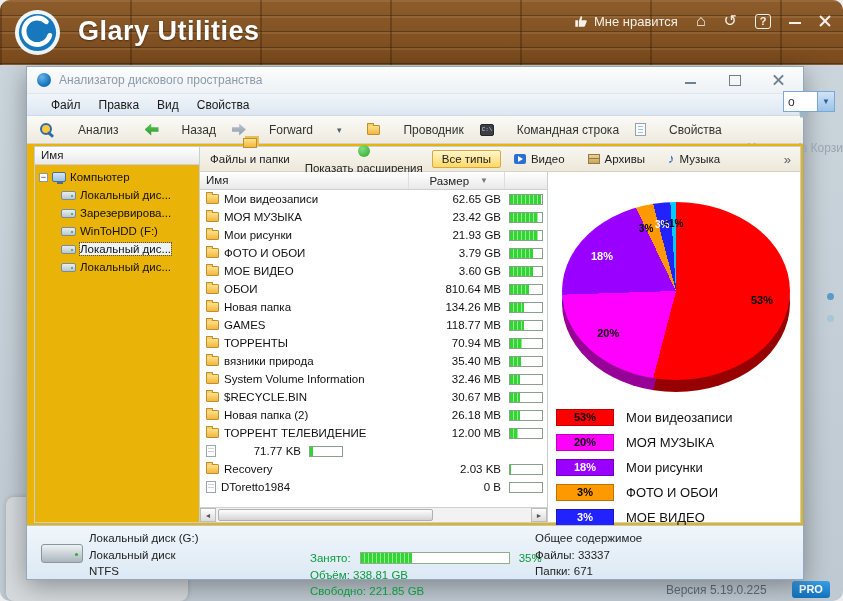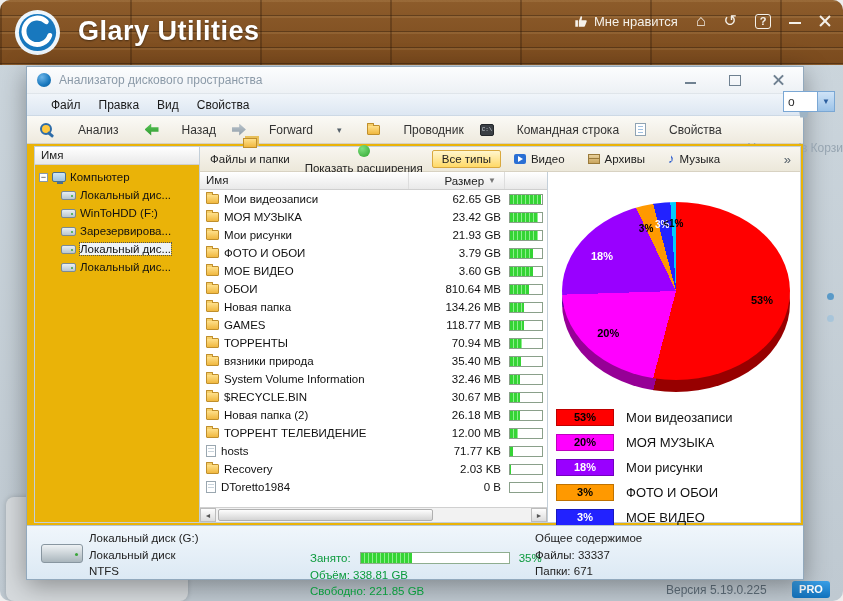--- a/index.html
+++ b/index.html
@@ -138,22 +138,22 @@
   .i-archive::before { content:""; position:absolute; left:0; top:3px; width:10px; height:1px; background:#9a7a3a; }
   .i-music { flex:0 0 auto; }
   .i-music::before { content:"\266A"; color:#2255cc; font-size:13px; line-height:10px; }
   .overflow-btn { margin-left:auto; color:#55606a; font-size:13px; padding:0 5px; }
 
   .content-row { flex:1; min-height:0; display:flex; }
   .list-panel { width:348px; flex:0 0 auto; display:flex; flex-direction:column; border-right:1px solid #c3cfd9; }
   .list-header { height:18px; flex:0 0 auto; display:flex; background:linear-gradient(#fff,#e9e9e9);
                  border-bottom:1px solid #cfcfcf; font-size:11.5px; color:#222; }
   .lh-name { flex:1; padding:2px 4px 0 6px; border-right:1px solid #ddd; }
-  .lh-size { width:96px; display:flex; justify-content:flex-end; align-items:center; gap:4px;
-             padding-right:8px; border-right:1px solid #ddd; }
+  .lh-size { width:96px; display:flex; justify-content:flex-end; align-items:center; gap:11px;
+             padding-right:16px; border-right:1px solid #ddd; }
   .sort-arrow { font-size:8px; color:#777; }
   .lh-bar { width:42px; }
   .file-rows { flex:1; overflow:hidden; background:#fff; }
   .file-row { height:18px; display:flex; align-items:center; font-size:11.5px; color:#111; }
   .file-row .ficon { margin:0 5px 0 6px; }
   .i-file { width:10px; height:12px; background:#fff; border:1px solid #9aa7b0; position:relative; flex:0 0 auto; }
   .i-file::before { content:""; position:absolute; inset:2px 1px; background:repeating-linear-gradient(180deg,#c9d4dc 0 1px,transparent 1px 3px); }
   .fname { flex:1; white-space:nowrap; overflow:hidden; }
   .fsize { width:88px; text-align:right; padding-right:8px; flex:0 0 auto; }
   .fbar { width:34px; height:11px; border:1px solid #8aa08a; background:#fff; margin-right:4px; flex:0 0 auto; }
@@ -286,25 +286,25 @@
             <span class="expander"></span>
             <span class="i-computer"></span>
             <span class="tree-label">Компьютер</span>
           </div>
           <div class="tree-item">
               <span class="i-drive"></span>
               <span class="tree-label">Локальный дис...</span>
             </div>
             <div class="tree-item">
               <span class="i-drive"></span>
-              <span class="tree-label">WinToHDD (F:)</span>
+              <span class="tree-label">Зарезервирова...</span>
             </div>
             <div class="tree-item">
               <span class="i-drive"></span>
-              <span class="tree-label">Зарезервирова...</span>
+              <span class="tree-label">WinToHDD (F:)</span>
             </div>
             <div class="tree-item selected">
               <span class="i-drive"></span>
               <span class="tree-label">Локальный дис...</span>
             </div>
             <div class="tree-item">
               <span class="i-drive"></span>
               <span class="tree-label">Локальный дис...</span>
             </div>
         </div>
@@ -460,21 +460,20 @@
                 <div class="file-row">
                   <span class="ficon i-folder"></span>
                   <span class="fname">ТОРРЕНТ ТЕЛЕВИДЕНИЕ</span>
                   <span class="fsize">12.00 MB</span>
                   <span class="fbar">
                     <i style="width: 24%;"></i>
                   </span>
                 </div>
                 <div class="file-row">
                   <span class="ficon i-file"></span>
-                  <span class="fname">hosts</span>
                   <span class="fsize">71.77 KB</span>
                   <span class="fbar">
                     <i style="width: 9%;"></i>
                   </span>
                 </div>
                 <div class="file-row">
                   <span class="ficon i-folder"></span>
                   <span class="fname">Recovery</span>
                   <span class="fsize">2.03 KB</span>
                   <span class="fbar">

